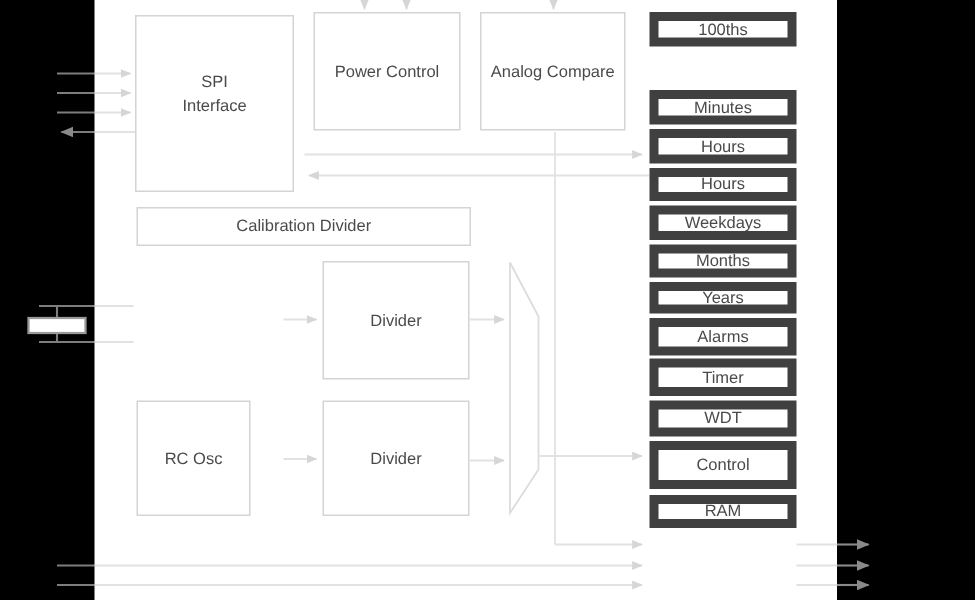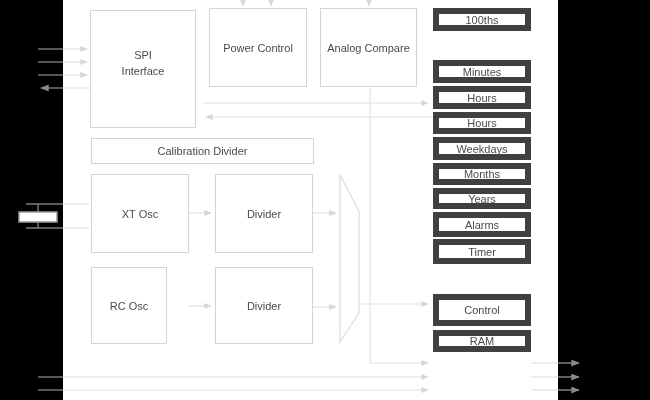--- a/index.html
+++ b/index.html
@@ -145,23 +145,20 @@
   </div>
 
   <div class="box" style="left:320px;top:8px;width:97px;height:79px">
     <span>Analog Compare</span>
   </div>
 
   <div class="box" style="left:91px;top:138px;width:223px;height:26px">
     <span>Calibration Divider</span>
   </div>
 
-  <div class="box" style="left:91px;top:174px;width:98px;height:79px">
-    <span>XT Osc</span>
-  </div>
 
   <div class="box" style="left:215px;top:174px;width:98px;height:79px">
     <span>Divider</span>
   </div>
 
   <div class="box" style="left:91px;top:267px;width:76px;height:77px">
     <span>RC Osc</span>
   </div>
 
   <div class="box" style="left:215px;top:267px;width:98px;height:77px">
@@ -189,20 +186,23 @@
       </div>
     <div class="cell" style="top:188px;height:21px">
         <span>Years</span>
       </div>
     <div class="cell" style="top:212px;height:25px">
         <span>Alarms</span>
       </div>
     <div class="cell" style="top:239px;height:25px">
         <span>Timer</span>
       </div>
+    <div class="cell" style="top:267px;height:24px">
+        <span>WDT</span>
+      </div>
     <div class="cell" style="top:294px;height:32px">
         <span>Control</span>
       </div>
     <div class="cell" style="top:330px;height:22px">
         <span>RAM</span>
       </div>
   </div>
 </div>
 
 </body></html>

